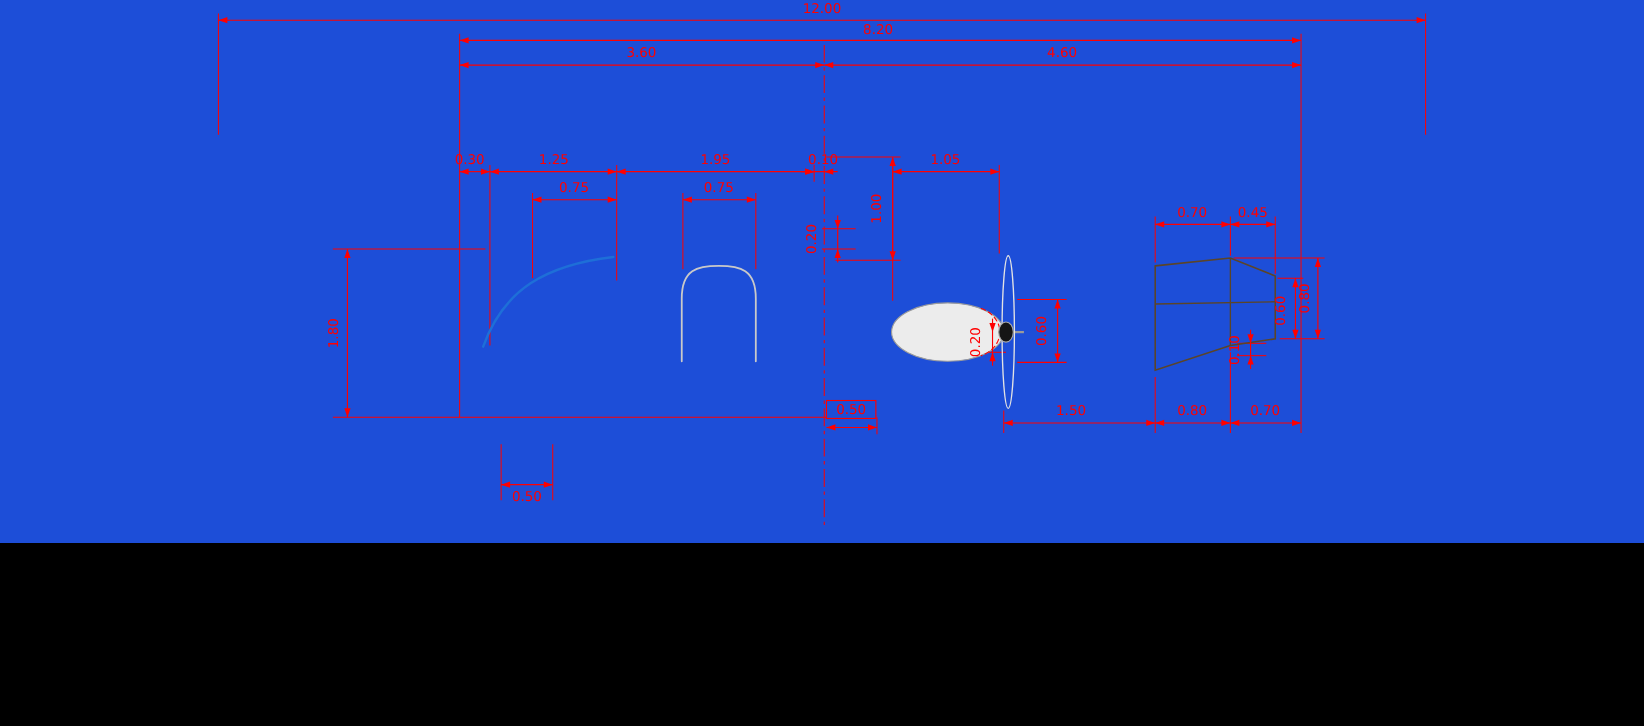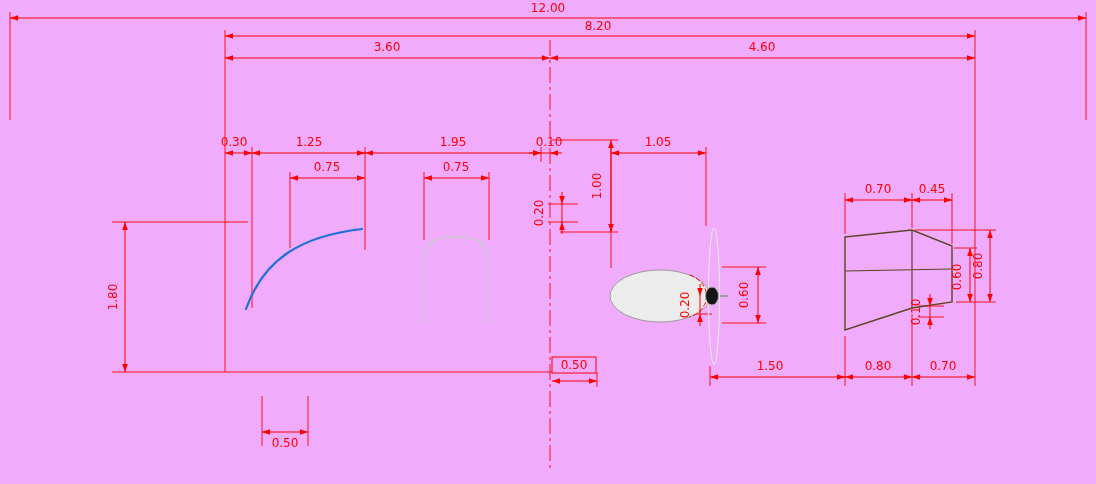--- a/index.html
+++ b/index.html
@@ -1,20 +1,20 @@
 <!DOCTYPE html>
 <html><head>
 <meta charset="utf-8">
 <style>
   html, body { margin: 0; padding: 0; background: #000; }
   .viewport {
     position: relative;
     width: 1096px;
-    height: 484px;
-    background: #f0abfc;
+    height: 362px;
+    background: #1d4ed8;
     overflow: hidden;
   }
   svg { display: block; width: 100%; height: 100%; }
   text {
     font-family: "DejaVu Sans", "Liberation Sans", sans-serif;
   }
 </style>
 </head>
 <body>
 

